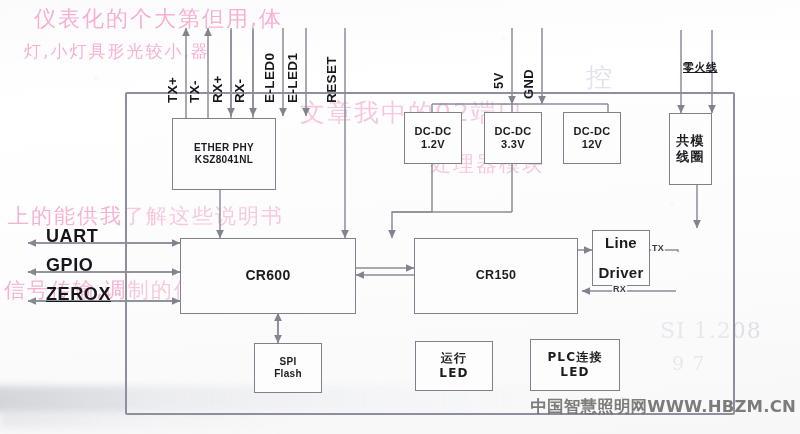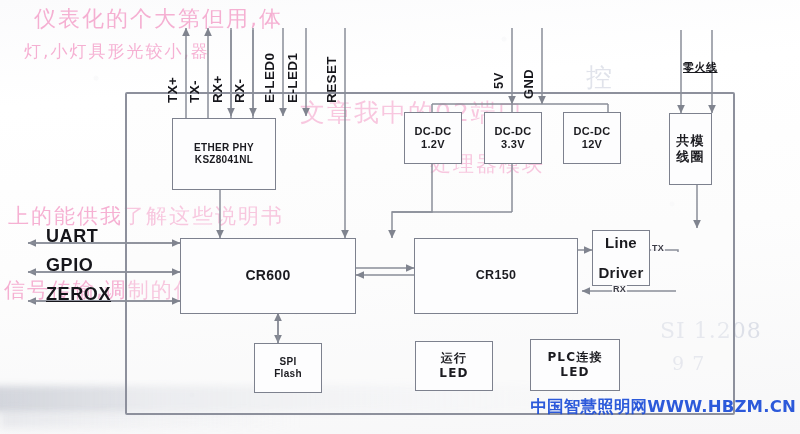--- a/index.html
+++ b/index.html
@@ -177,21 +177,21 @@
     font-family: "Liberation Sans", sans-serif;
   }
 
   
   .watermark {
     position: absolute;
     right: 4px;
     top: 396px;
     font-size: 16.5px;
     font-weight: 700;
-    color: #1d4ed8;
+    color: #737373;
     letter-spacing: .2px;
     white-space: nowrap;
     font-family: "DejaVu Sans", sans-serif;
     opacity: .93;
   }
 </style>
 </head>
 <body>
 
 <div id="scan">

